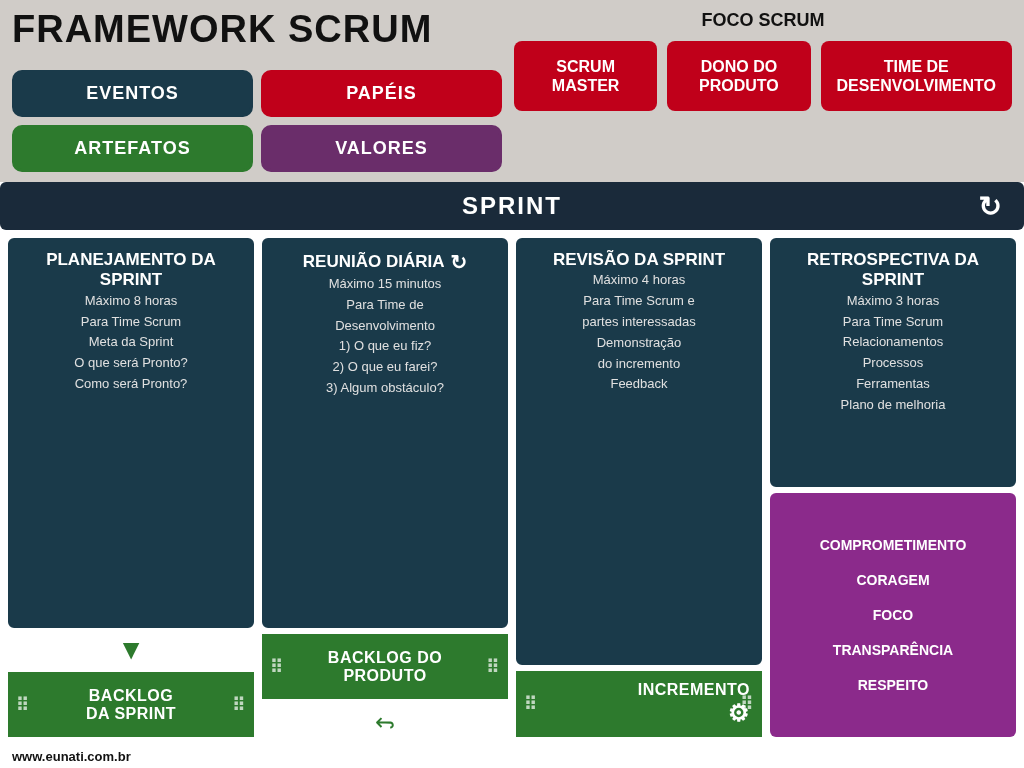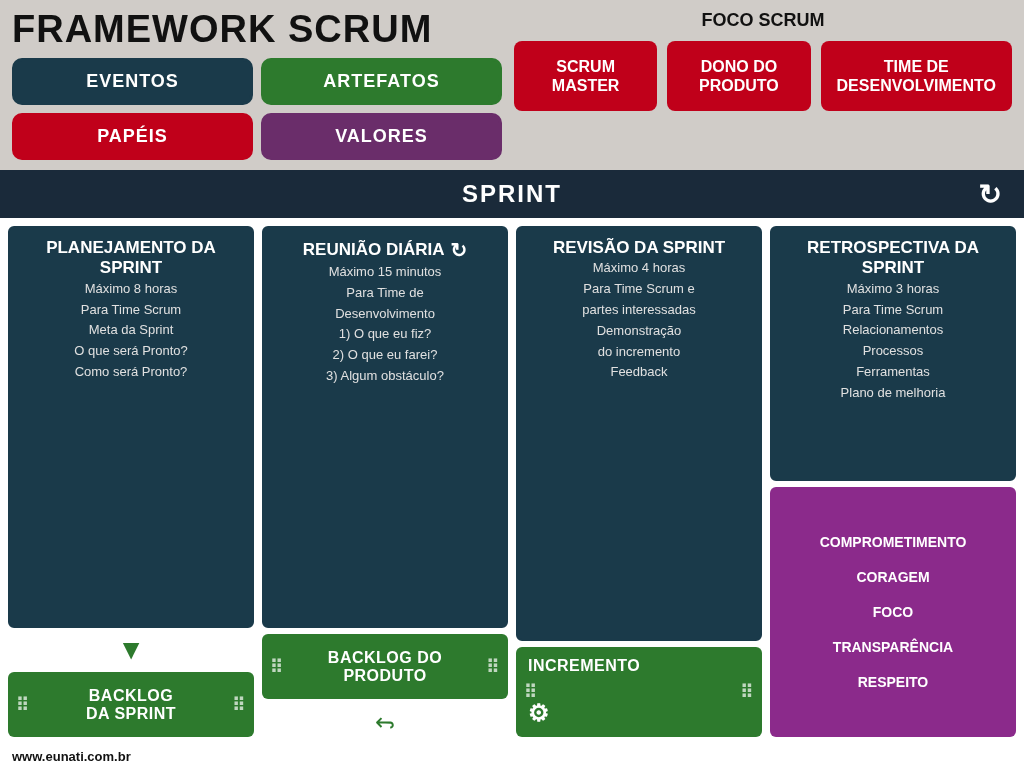--- a/index.html
+++ b/index.html
@@ -33,21 +33,21 @@
       background: #d0ccc8;
       flex: 0 0 490px;
     }
 
     .framework-title {
       font-size: 38px;
       font-weight: 900;
       color: #111;
       text-transform: uppercase;
       letter-spacing: 1px;
-      margin-bottom: 10px;
+      margin-bottom: 22px;
       line-height: 1;
     }
 
     .badges-grid {
       display: grid;
       grid-template-columns: 1fr 1fr;
       gap: 8px;
     }
 
     .badge {
@@ -124,20 +124,21 @@
     .sprint-banner {
       background: #1a2a3a;
       color: #fff;
       font-size: 24px;
       font-weight: 900;
       text-align: center;
       padding: 10px 0;
       letter-spacing: 2px;
       position: relative;
       flex-shrink: 0;
+      border-radius: 6px;
     }
 
     .sprint-icon {
       position: absolute;
       right: 20px;
       top: 50%;
       transform: translateY(-50%);
       font-size: 28px;
       color: #fff;
     }
@@ -176,21 +177,21 @@
     .sprint-card-body {
       font-size: 13px;
       text-align: center;
       line-height: 1.6;
       color: #e0e0e0;
     }
 
     
     .bottom-item {
       background: #2d7a2d;
-      border-radius: 6px;
+      border-radius: 0;
       padding: 10px 12px;
       color: #fff;
       font-weight: 900;
       font-size: 16px;
       text-align: center;
       text-transform: uppercase;
       position: relative;
       letter-spacing: 0.5px;
       display: flex;
       align-items: center;
@@ -246,23 +247,22 @@
     }
 
     .gear-icon {
       font-size: 24px;
       display: block;
     }
 
     .incremento-bottom {
       display: flex;
       flex-direction: column;
-      align-items: flex-start;
-      justify-content: center;
-      gap: 24px;
+      align-items: flex-end;
+      justify-content: center;
     }
 
     .curved-arrow {
       color: #2d7a2d;
       font-size: 24px;
       transform: rotate(180deg) scaleX(-1);
       display: inline-block;
     }
 
     .col1-bottom, .col2-bottom, .col3-bottom, .col4-bottom {
@@ -284,25 +284,25 @@
 <div class="outer">
 
   <div class="top-section">
 
     <div class="left-panel">
       <div class="framework-title">FRAMEWORK SCRUM</div>
       <div class="badges-grid">
         <div class="badge badge-eventos">
           <span>EVENTOS</span>
         </div>
+        <div class="badge badge-papeis">
+          <span>PAPÉIS</span>
+        </div>
         <div class="badge badge-artefatos">
           <span>ARTEFATOS</span>
-        </div>
-        <div class="badge badge-papeis">
-          <span>PAPÉIS</span>
         </div>
         <div class="badge badge-valores">
           <span>VALORES</span>
         </div>
       </div>
     </div>
 
     <div class="right-panel">
       <div class="time-scrum-title">FOCO SCRUM</div>
       <div class="time-scrum-badges">

